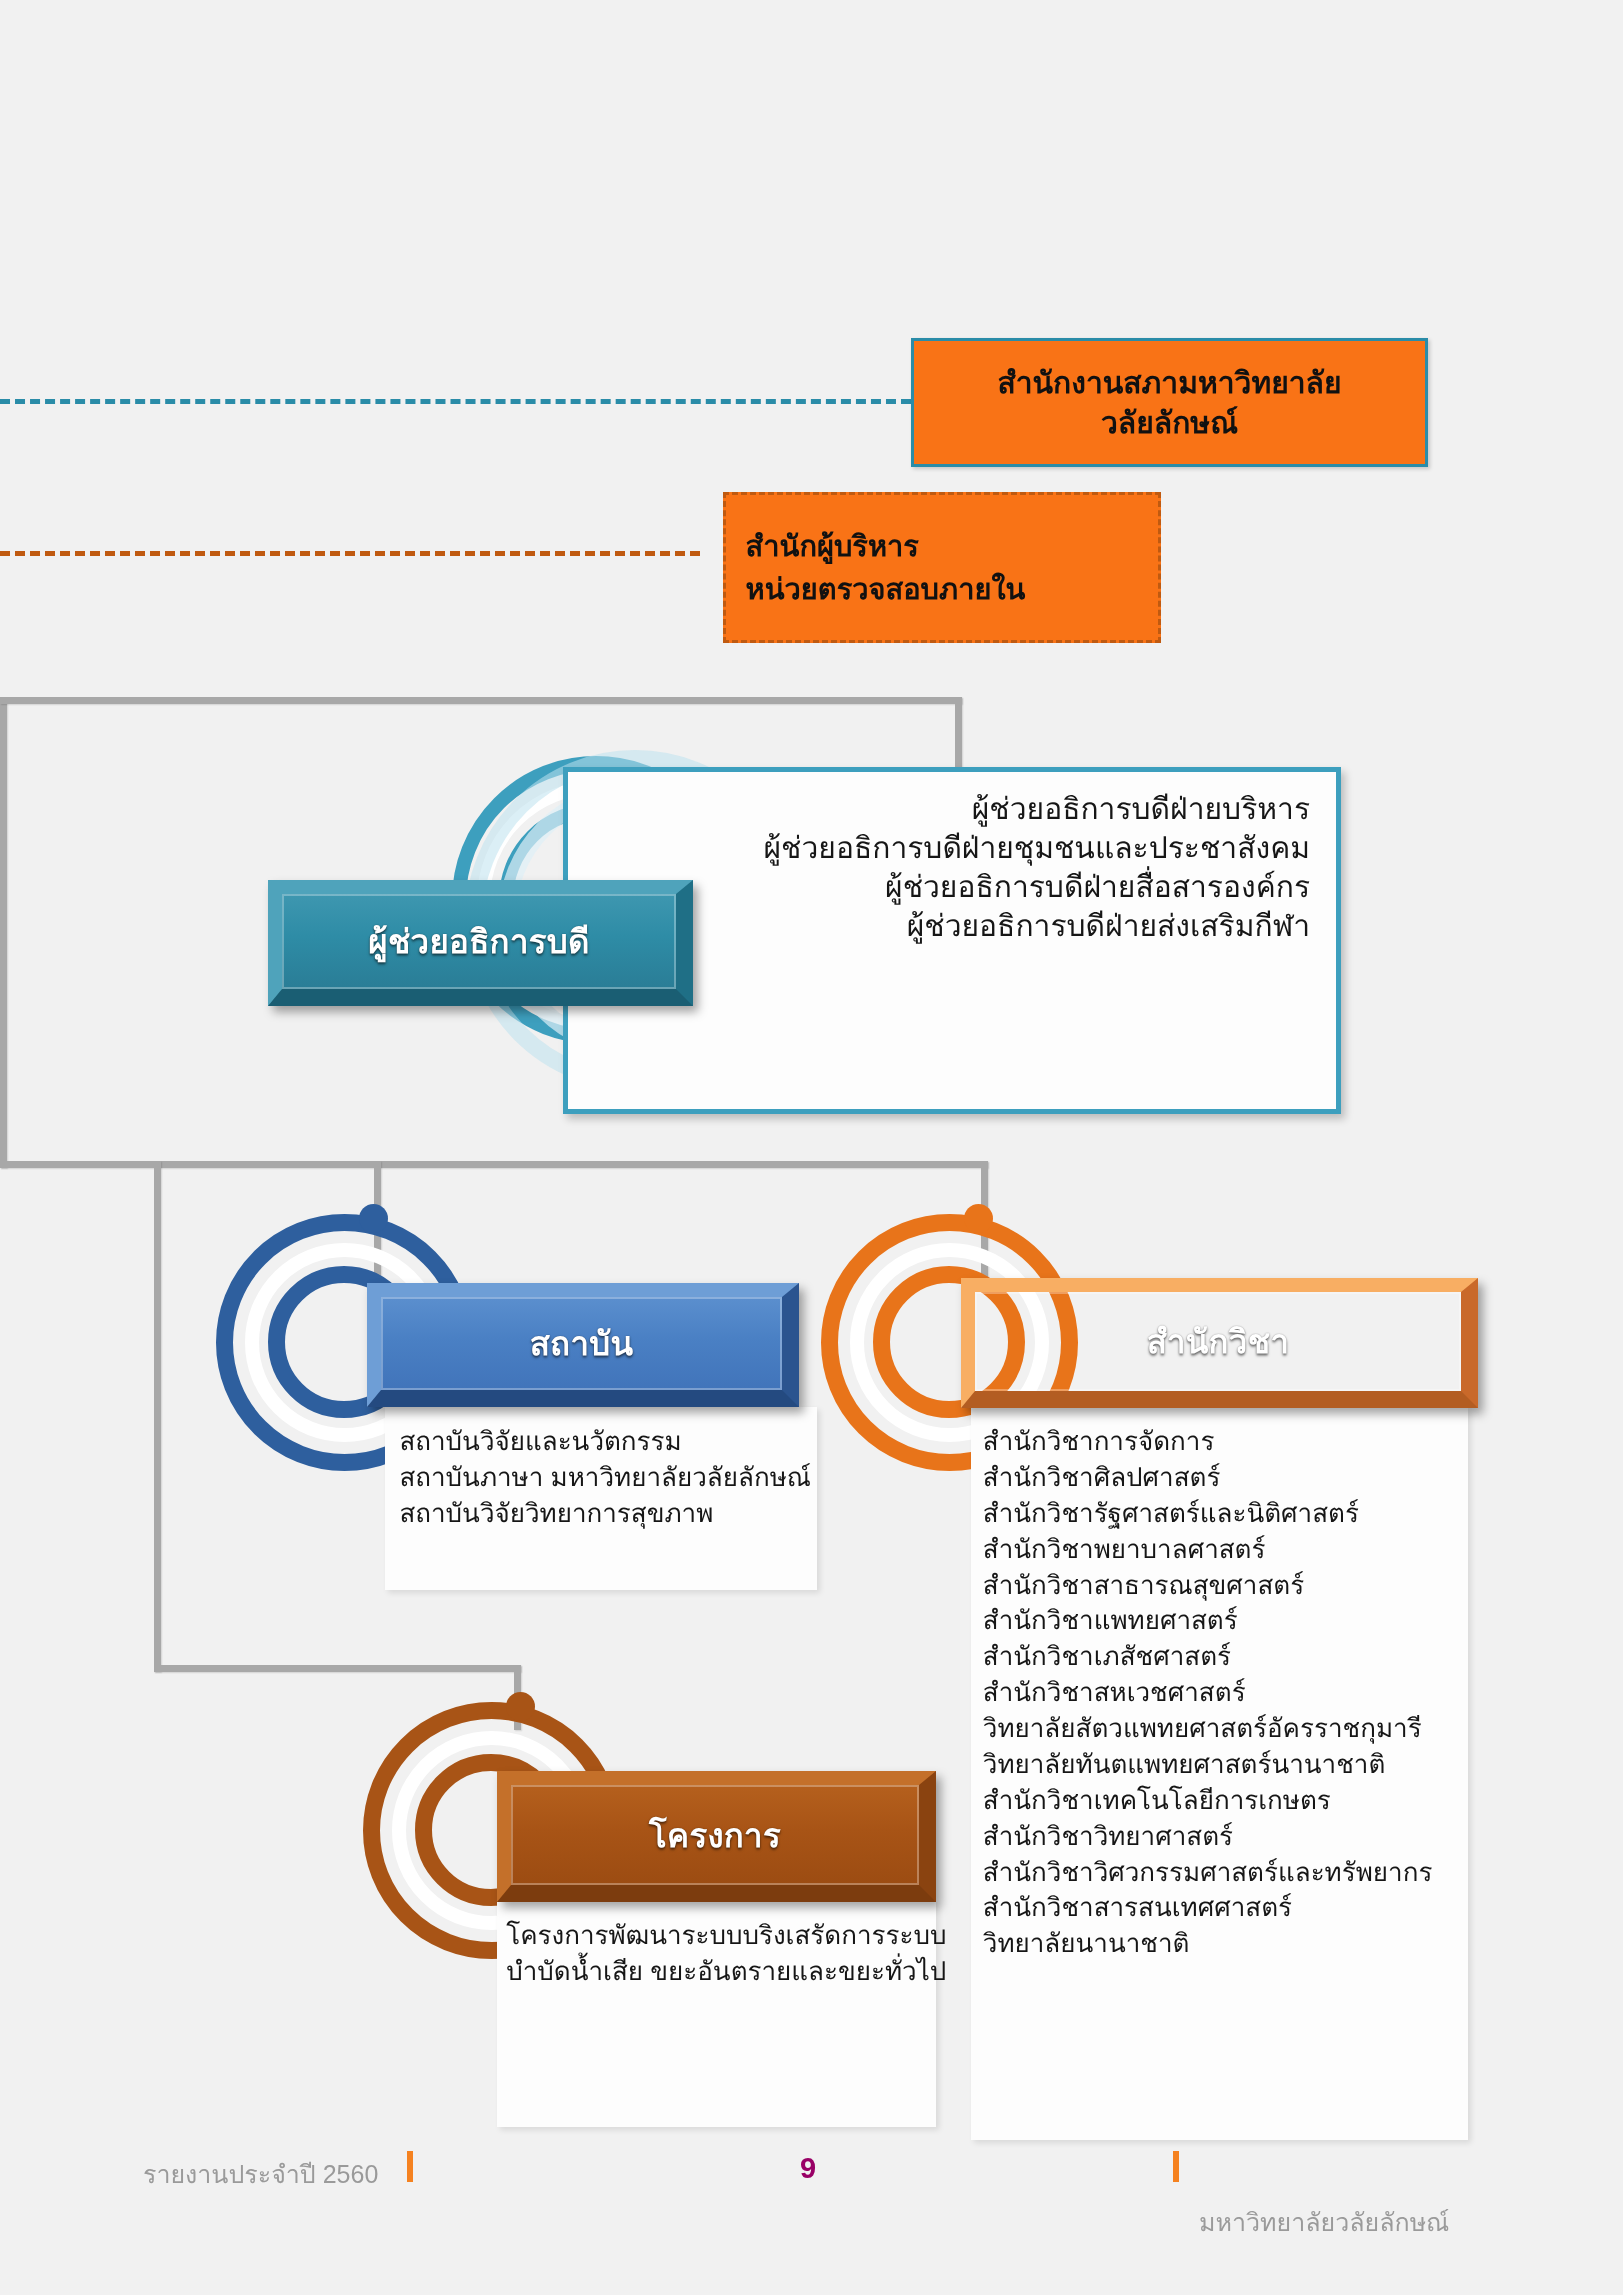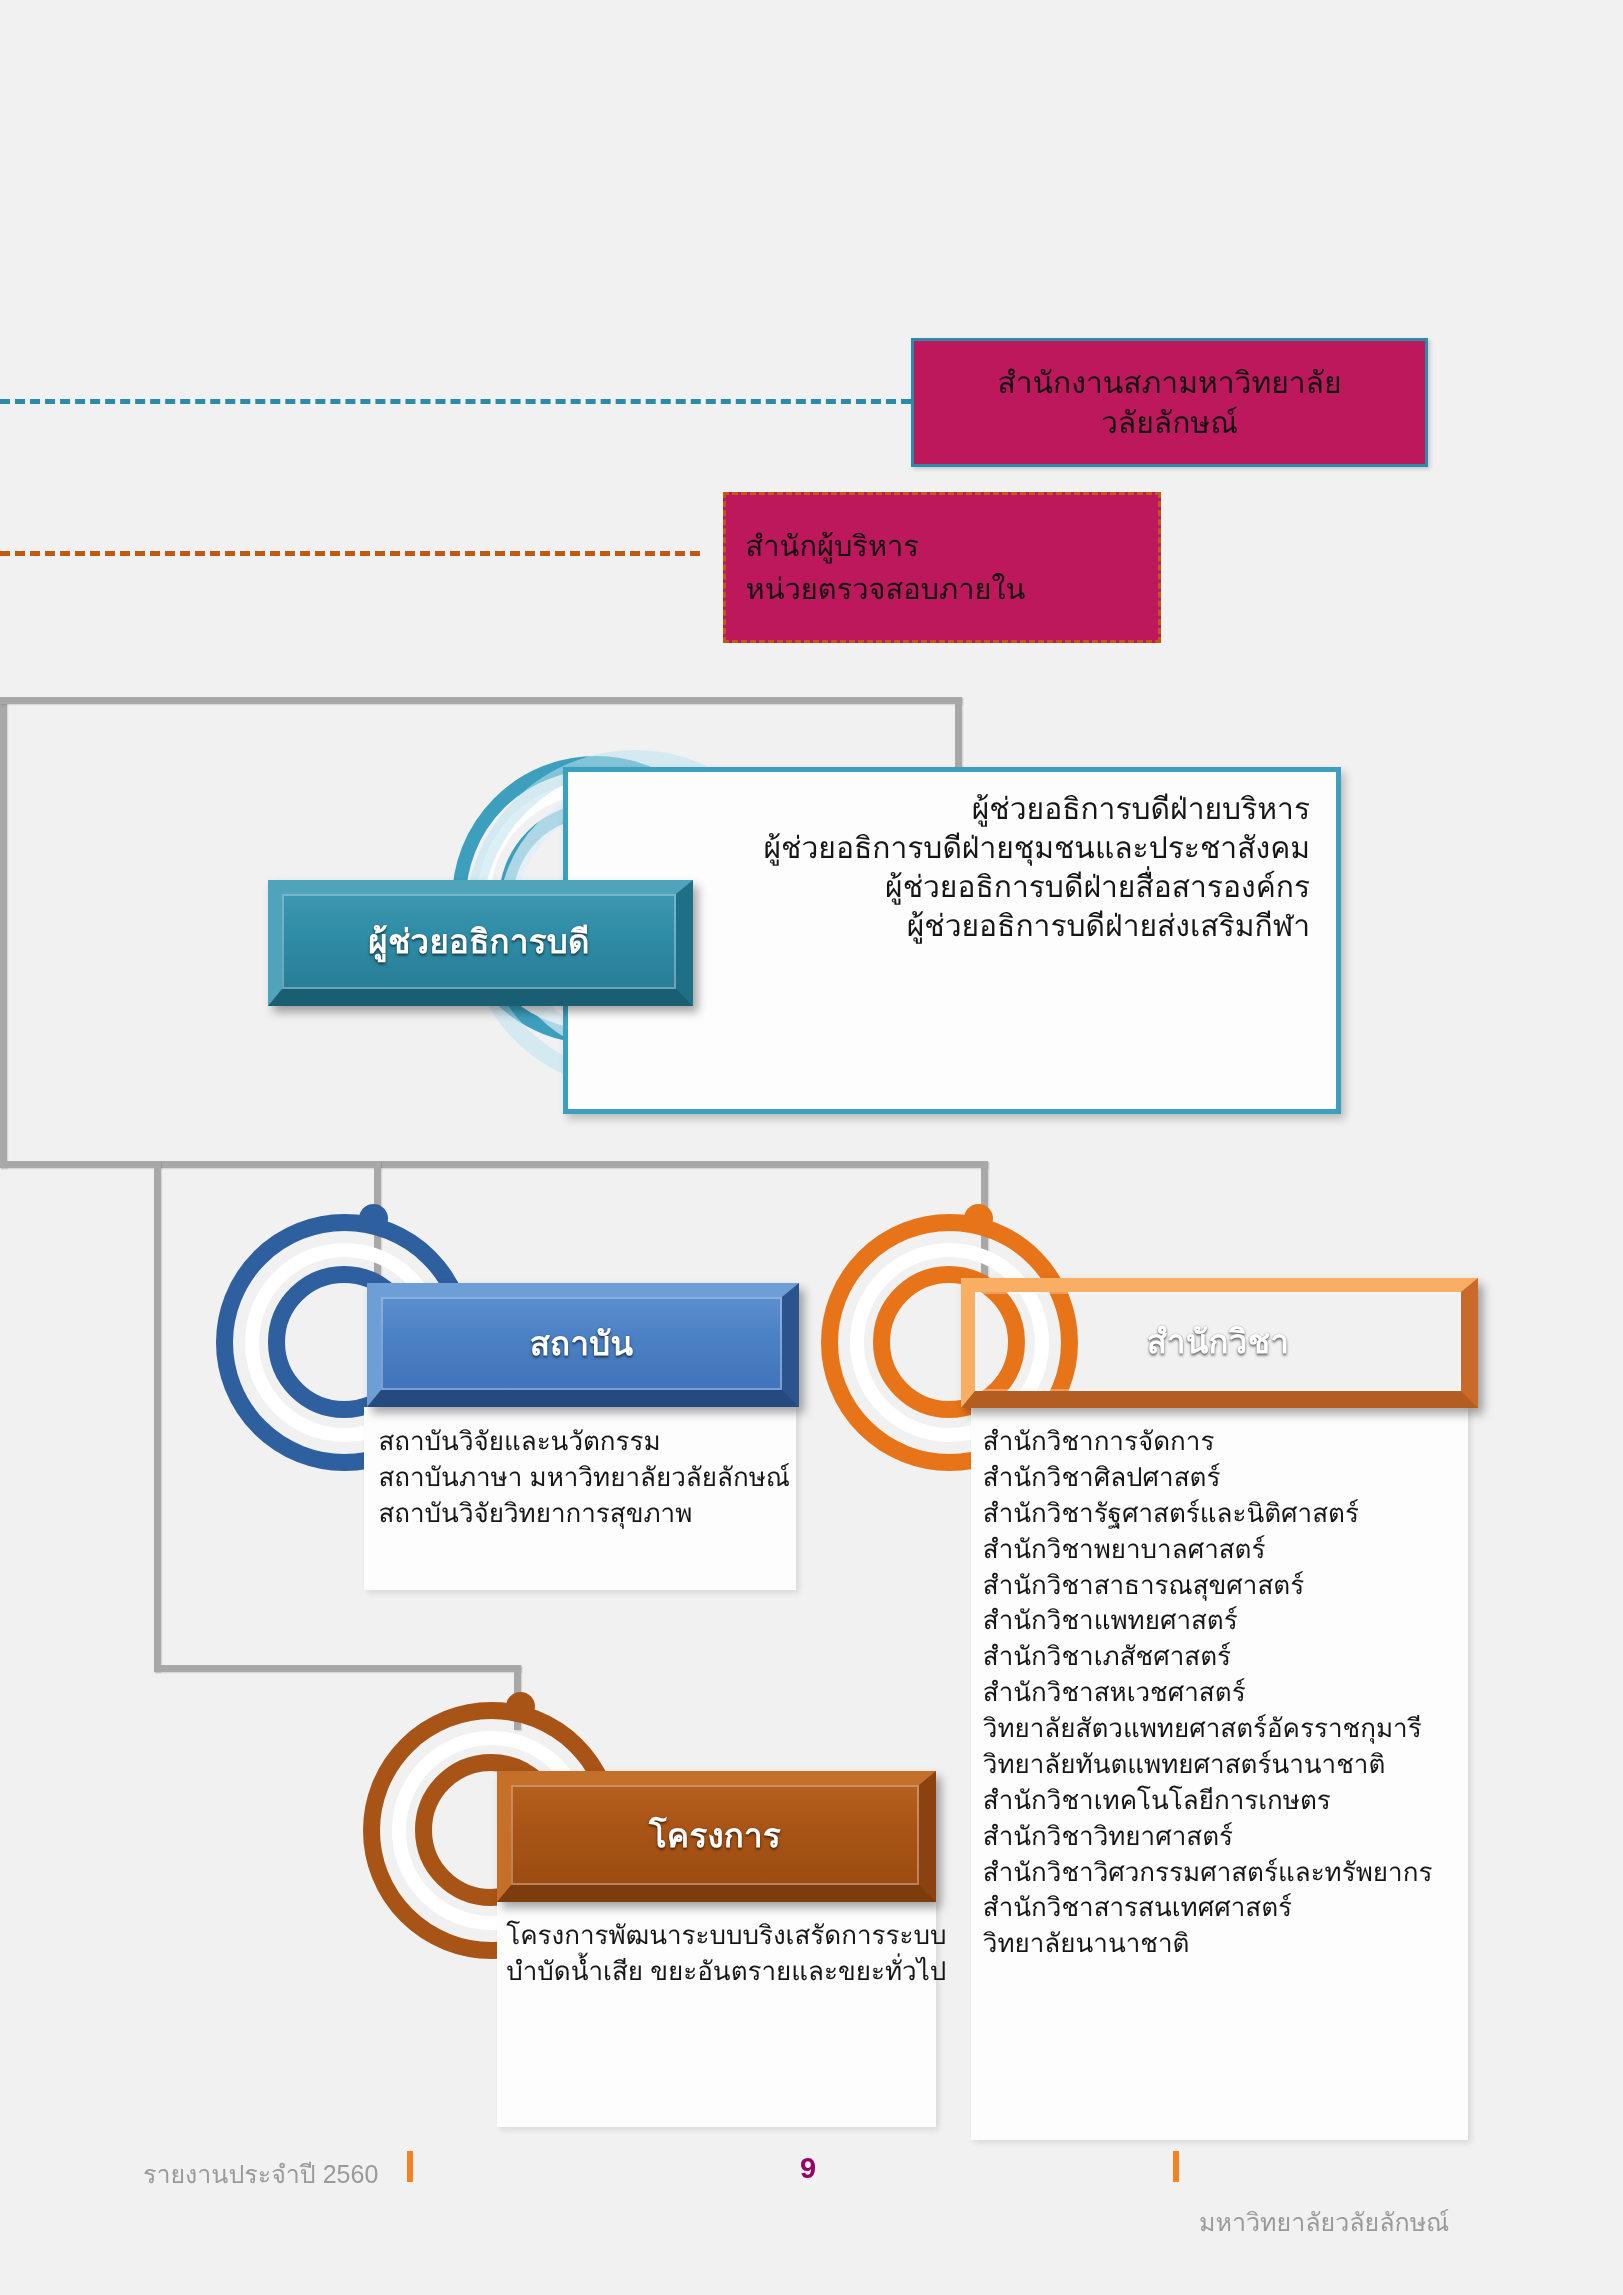--- a/index.html
+++ b/index.html
@@ -14,21 +14,21 @@
   
   .dash-line{position:absolute;height:0;border-top-style:dashed;}
   .dash-teal{border-top:5.9px dashed #2a8ca8;}
   .dash-orange{border-top:5.9px dashed #c05a10;}
 
   
   .grey-h{position:absolute;background:#a8a8a8;height:7.2px;box-shadow:0.7px 1.3px 1.3px rgba(0,0,0,.13);}
   .grey-v{position:absolute;background:#a8a8a8;width:7.2px;box-shadow:1.3px 0.7px 1.3px rgba(0,0,0,.13);}
 
   
-  .plainbox{position:absolute;background:#be185d;display:flex;align-items:center;}
+  .plainbox{position:absolute;background:#f97316;display:flex;align-items:center;font-weight:bold;}
   .plainbox .txt{width:100%;color:#111;}
   .box-council{border:3.3px solid #2a8ca8;box-shadow:2px 2px 3.9px rgba(0,0,0,.18);justify-content:center;}
   .box-council .txt{text-align:center;font-size:30px;line-height:1.32;}
   .box-exec{border:3.9px dashed #c05a10;margin-left:24px;}
   .box-exec .txt{text-align:left;font-size:29px;line-height:1.45;padding-left:19.6px;}
 
   
   .rings{position:absolute;}
   .ring{position:absolute;border-radius:50%;box-sizing:border-box;}
 
@@ -126,21 +126,21 @@
   <div class="grey-h" style="left:154px;top:1665px;width:367px;"></div>
   <div class="grey-v" style="left:514px;top:1665px;height:65px;"></div>
 
   <div class="rings" style="left:216px;top:1214px;width:301px;height:301px;">
     <div class="ring" style="left:0;top:0;width:257px;height:257px;border:17px solid #2e5f9e;"></div>
     <div class="ring" style="left:29px;top:29px;width:199px;height:199px;border:14.4px solid #ffffff;"></div>
     <div class="ring" style="left:52px;top:52px;width:152px;height:152px;border:17px solid #2e5f9e;"></div>
     <div class="ring" style="left:143px;top:-10.5px;width:29px;height:29px;background:#2e5f9e;border:0;"></div>
   </div>
 
-  <div class="panel" style="left:364px;top:1407px;width:432px;height:183px;box-shadow:2.6px 3.3px 5.9px rgba(0,0,0,.10);">
+  <div class="panel" style="left:385px;top:1407px;width:432px;height:183px;box-shadow:2.6px 3.3px 5.9px rgba(0,0,0,.10);">
     <div style="padding:17px 0 0 14.4px;">
       <div class="line">สถาบันวิจัยและนวัตกรรม</div>
       <div class="line">สถาบันภาษา มหาวิทยาลัยวลัยลักษณ์</div>
       <div class="line">สถาบันวิจัยวิทยาการสุขภาพ</div>
     </div>
   </div>
 
   <div class="plaque" style="left:367px;top:1283px;width:432px;height:124px;">
     <div class="outer" style="
          border-top-color:#6e9ed6;border-left-color:#6e9ed6;

